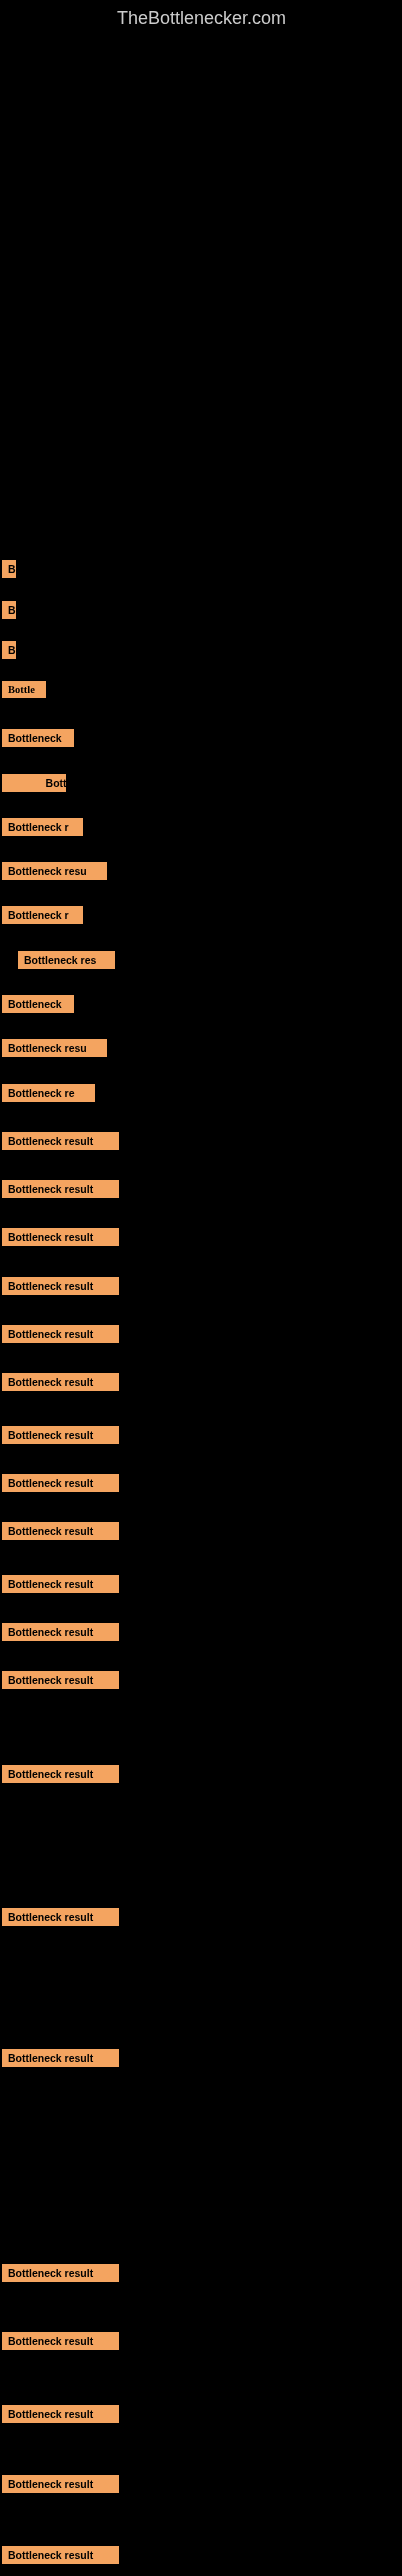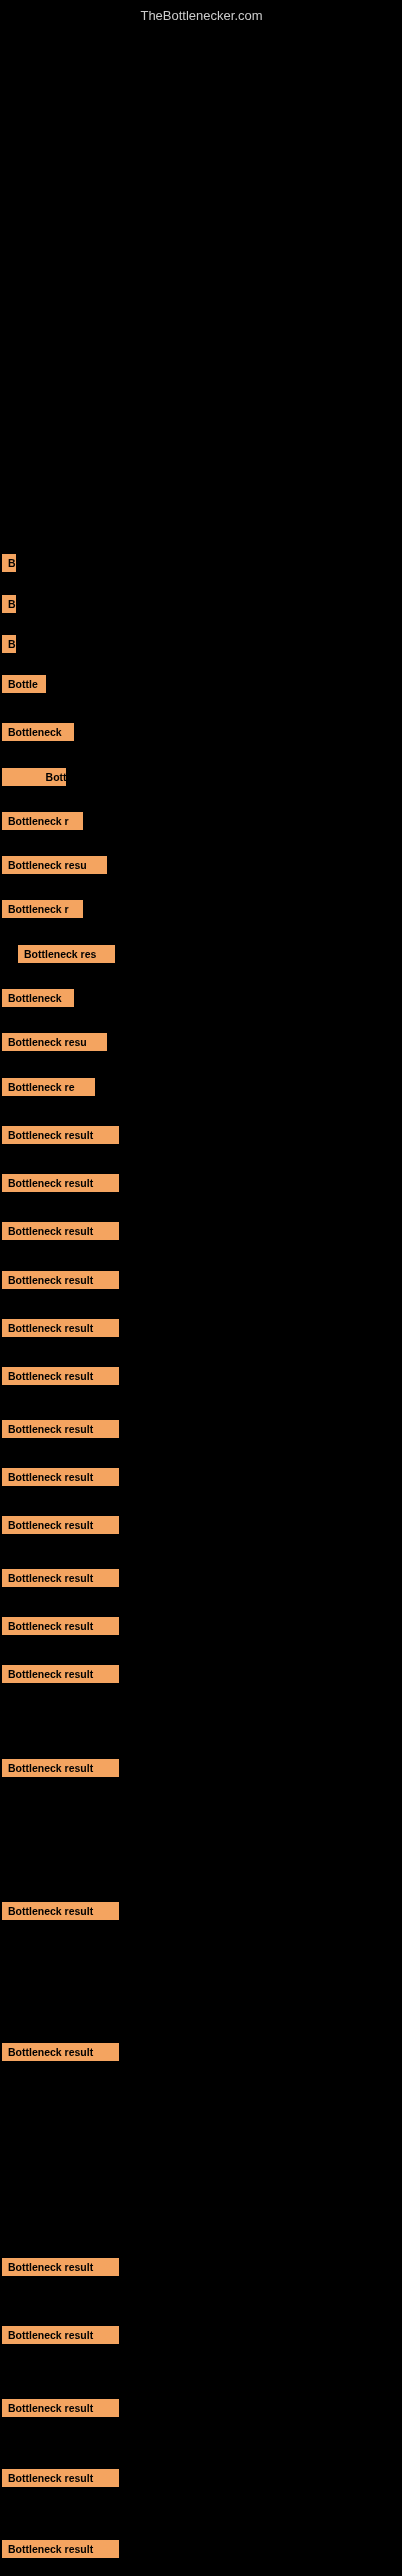--- a/index.html
+++ b/index.html
@@ -9,21 +9,21 @@
     }
     body {
       background-color: #000000;
       width: 403px;
       min-height: 2576px;
       font-family: Arial, sans-serif;
       position: relative;
     }
     .site-title {
       color: #cccccc;
-      font-size: 13px;
+      font-size: 18px;
       text-align: center;
       padding-top: 8px;
       padding-bottom: 8px;
     }
     .bottleneck-label {
       background-color: #f4a460;
       color: #000000;
       font-size: 10.5px;
       font-weight: bold;
       padding: 3.2px 6.4px;
@@ -38,21 +38,21 @@
   </style>
 </head>
 <body>
 
 <div class="site-title">TheBottlenecker.com</div>
 
 <div id="labels-container" style="position: relative; width: 100%; height: 2576px;">
     <div class="label-row" style="position: absolute; top: 523px; left: 0px;"><span class="bottleneck-label" style="max-width: 14.5px; width: 14.5px;">B</span></div>
     <div class="label-row" style="position: absolute; top: 564px; left: 0px;"><span class="bottleneck-label" style="max-width: 14.5px; width: 14.5px;">B</span></div>
     <div class="label-row" style="position: absolute; top: 604px; left: 0px;"><span class="bottleneck-label" style="max-width: 14.5px; width: 14.5px;">B</span></div>
-    <div class="label-row" style="position: absolute; top: 644px; left: 0px;"><span class="bottleneck-label" style="max-width: 44px; width: 44px;">Bottle</span></div>
+    <div class="label-row" style="position: absolute; top: 644px; left: 0px;"><span class="bottleneck-label" style="max-width: 44px; width: 44px; font-family: Liberation Serif, serif;">Bottle</span></div>
     <div class="label-row" style="position: absolute; top: 692px; left: 0px;"><span class="bottleneck-label" style="max-width: 72px; width: 72px;">Bottleneck</span></div>
     <div class="label-row" style="position: absolute; top: 737px; left: 0px;"><span class="bottleneck-label" style="max-width: 64px; width: 64px; padding-left: 44px;">Bottlenec</span></div>
     <div class="label-row" style="position: absolute; top: 781px; left: 0px;"><span class="bottleneck-label" style="max-width: 81px; width: 81px;">Bottleneck r</span></div>
     <div class="label-row" style="position: absolute; top: 825px; left: 0px;"><span class="bottleneck-label" style="max-width: 105px; width: 105px;">Bottleneck resu</span></div>
     <div class="label-row" style="position: absolute; top: 869px; left: 0px;"><span class="bottleneck-label" style="max-width: 81px; width: 81px;">Bottleneck r</span></div>
     <div class="label-row" style="position: absolute; top: 914px; left: 16px;"><span class="bottleneck-label" style="max-width: 97px; width: 97px;">Bottleneck res</span></div>
     <div class="label-row" style="position: absolute; top: 958px; left: 0px;"><span class="bottleneck-label" style="max-width: 72px; width: 72px;">Bottleneck</span></div>
     <div class="label-row" style="position: absolute; top: 1002px; left: 0px;"><span class="bottleneck-label" style="max-width: 105px; width: 105px;">Bottleneck resu</span></div>
     <div class="label-row" style="position: absolute; top: 1047px; left: 0px;"><span class="bottleneck-label" style="max-width: 93px; width: 93px;">Bottleneck re</span></div>
     <div class="label-row" style="position: absolute; top: 1095px; left: 0px;"><span class="bottleneck-label" style="max-width: 117px; width: 117px;">Bottleneck result</span></div>

